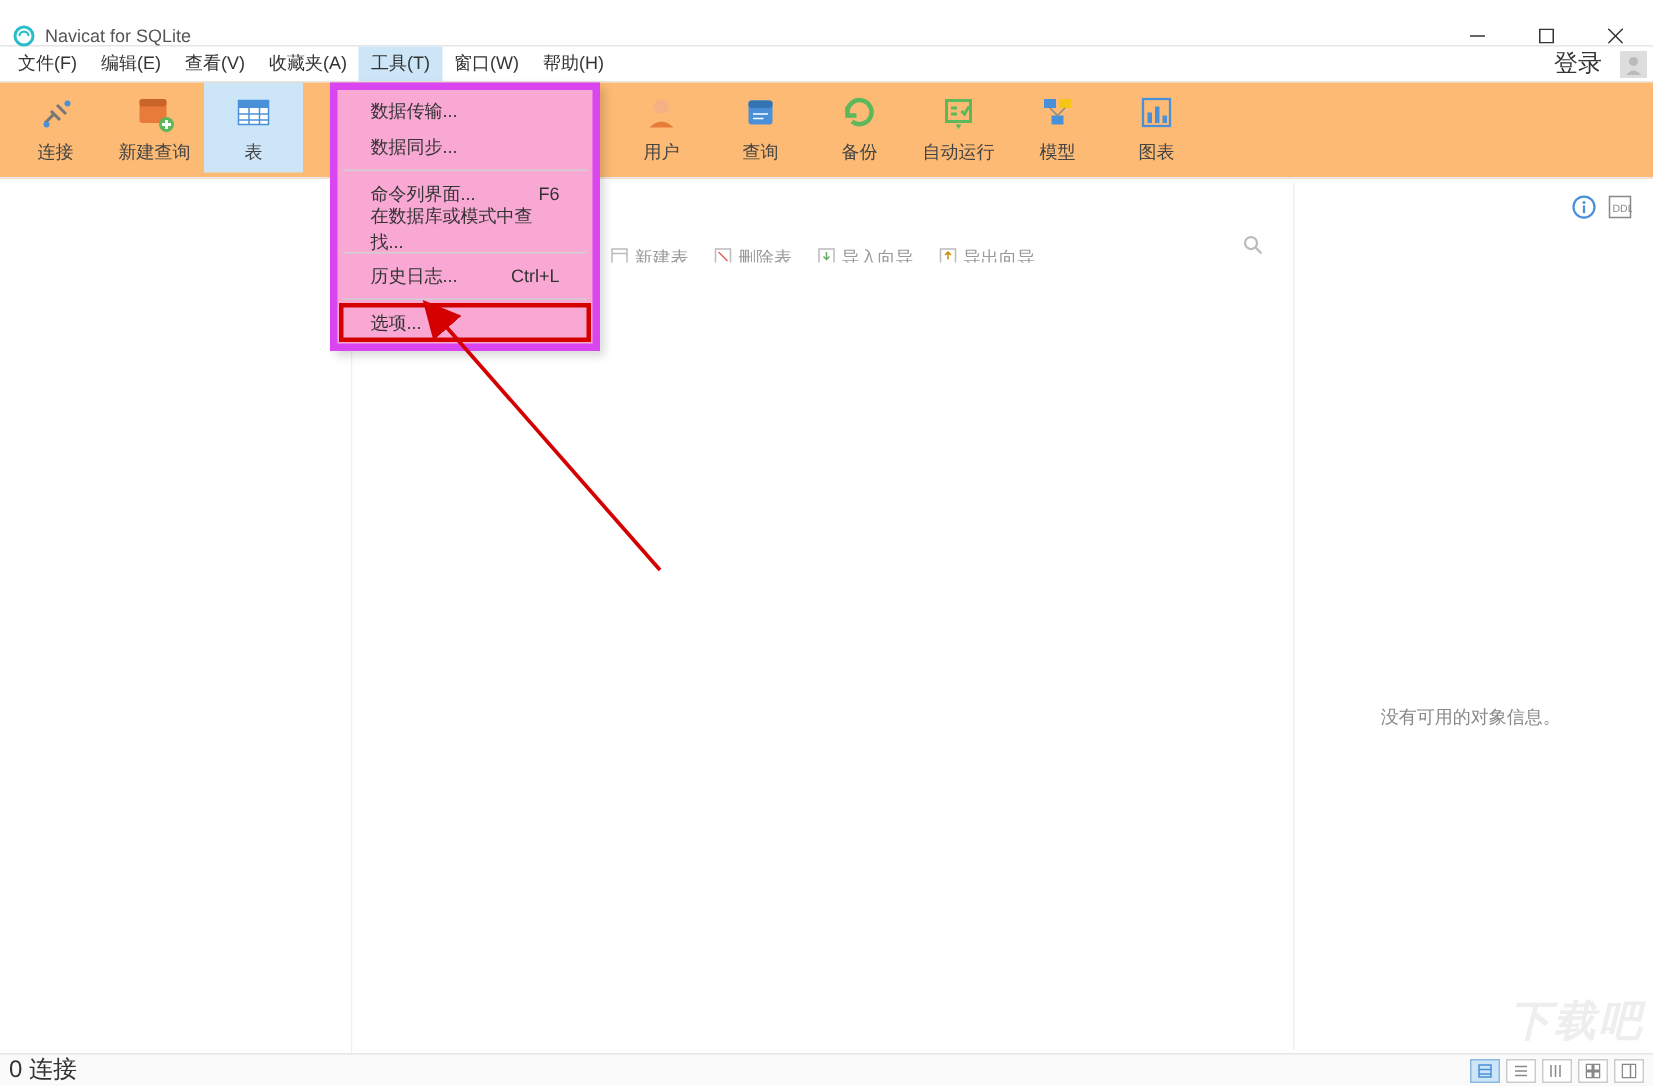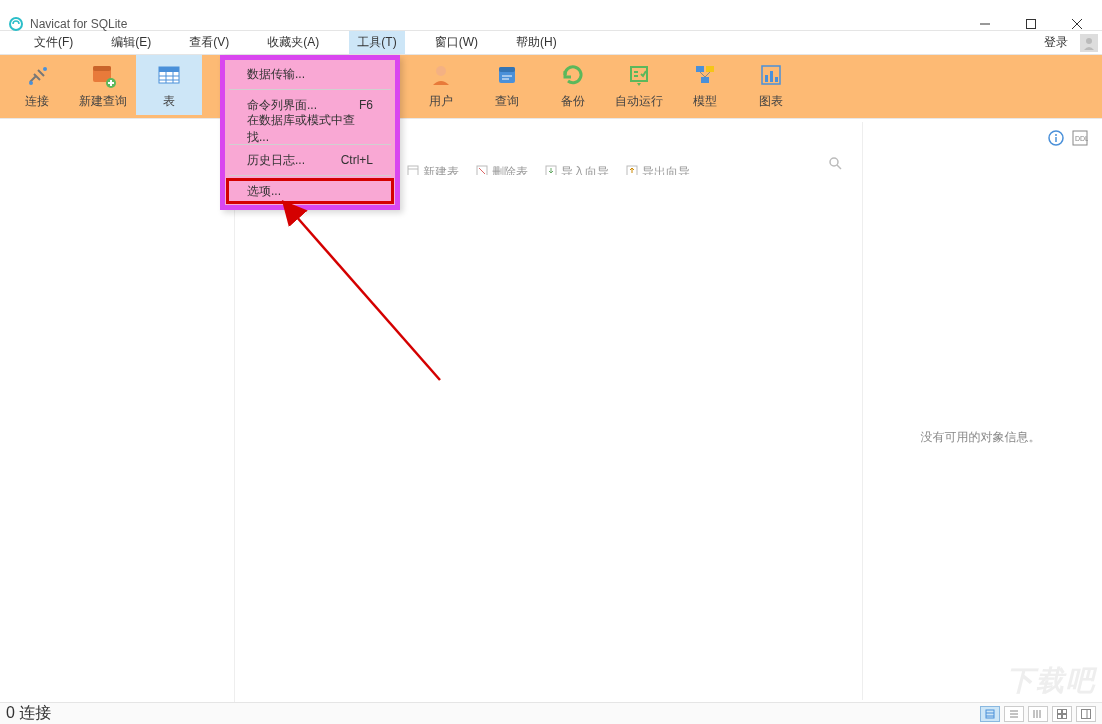--- a/index.html
+++ b/index.html
@@ -7,24 +7,24 @@
 
   
   .titlebar { height: 31px; display: flex; align-items: center; padding: 17px 2px 0 8px; border-bottom: 1px solid #e5e5e5; }
   .titlebar .app-icon { width: 16px; height: 16px; margin-right: 6px; display:flex; align-items:center; justify-content:center; }
   .titlebar .title { font-size: 12px; color: #555; }
   .titlebar .spacer { flex: 1; }
   .winbtn { width: 46px; height: 30px; display:flex; align-items:center; justify-content:center; color:#333; }
 
   
   .menubar { height: 24px; display:flex; align-items:stretch; padding: 0 4px; border-bottom: 1px solid #e5e5e5; }
-  .menubar .menuitem { padding: 0 8px; display:flex; align-items:center; font-size: 12px; color:#333;margin-left:22px; }
+  .menubar .menuitem { padding: 0 8px; display:flex; align-items:center; font-size: 12px; color:#333; }
   .menubar .menuitem.active { background:#cde6f7; }
   .menubar .right { margin-left:auto; display:flex; align-items:center; }
-  .login { padding: 0 6px; display:flex; align-items:center; font-size:12px;}
+  .login { padding: 0 6px; display:flex; align-items:center; font-size:16px;}
   .avatar { width:18px; height:18px; background:#ddd; margin-left:6px; display:flex; align-items:center; justify-content:center; color:#888; }
 
   
   .toolbar { height: 64px; display:flex; align-items:flex-start; padding: 0 4px; background:#fdba74; border-bottom:1px solid #e8e8e8; }
   .toolbtn { width: 66px; height: 60px; display:flex; flex-direction:column; align-items:center; justify-content:center; gap:4px; font-size:12px; color:#444; }
   .toolbtn.selected { background:#cde6f7; }
   .toolbtn .ticon { width:28px; height:28px; display:flex; align-items:center; justify-content:center; }
 
   
   .subbar { position:absolute; left:235px; top:151px; height:24px; display:flex; align-items:center; gap:4px; color:#999; font-size:12px; }
@@ -35,21 +35,21 @@
   
   .dropdown { position:absolute; left:220px; top:55px; width:180px; background:#f9a8d4; border:5px solid #d946ef; box-shadow: 3px 3px 6px rgba(0,0,0,0.15); padding:2px; }
   .dropdown .ditem { height:24px; display:flex; align-items:center; justify-content:space-between; padding:0 20px 0 20px; font-size:12px; color:#333; }
   .dropdown .sep { height:1px; background:#d0d0d0; margin:3px 2px; }
   .dropdown .ditem.highlight { outline:3px solid #d40000; outline-offset:-2px; }
 
   
   .arrow-anno { position:absolute; left:280px; top:200px; pointer-events:none; }
 
   
-  .rightpanel { position:absolute; right:4px; top:122px; bottom:24px; width:236px; border-left:1px solid #eee; display:flex; flex-direction:column; align-items:center; }
+  .rightpanel { position:absolute; right:4px; top:122px; bottom:24px; width:236px; border-left:1px solid #eee; display:flex; flex-direction:column; align-items:center;gap:41px; }
   .rp-icons { align-self:flex-end; padding:8px 10px 0 0; display:flex; gap:8px; color:#4a90d9; }
   .rp-text { margin-top:280px; color:#888; font-size:12px; }
 
   
   .statusbar { position:absolute; left:0; right:0; bottom:0; height:22px; border-top:1px solid #e5e5e5; display:flex; align-items:center; padding:0 6px; font-size:16px; color:#333; background:#fafafa; }
   .statusbar .sright { margin-left:auto; display:flex; gap:4px; }
   .viewbtn { width:20px; height:16px; border:1px solid #ccc; display:flex; align-items:center; justify-content:center; background:#fff; }
   .viewbtn.active { background:#cde6f7; border-color:#8ab8e0; }
 
   
@@ -306,20 +306,24 @@
         </svg></span>
   </div>
   <div class="rp-text">没有可用的对象信息。</div>
 </div>
 
 <div class="dropdown">
   <div class="ditem">
     <span>数据传输...</span>
       <span></span>
   </div>
+  <div class="ditem">
+    <span>数据同步...</span>
+      <span></span>
+  </div>
   <div class="sep"></div>
   <div class="ditem">
     <span>命令列界面...</span>
       <span>F6</span>
   </div>
   <div class="ditem">
     <span>在数据库或模式中查找...</span>
       <span></span>
   </div>
   <div class="sep"></div>

